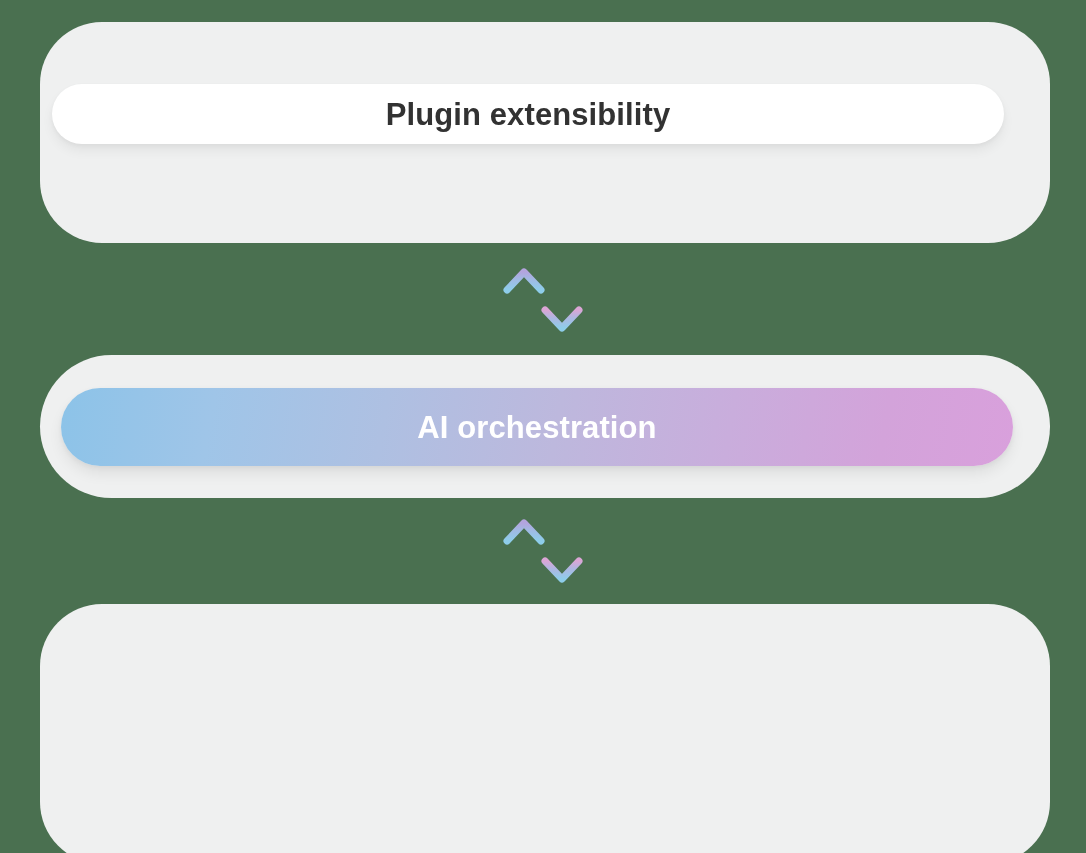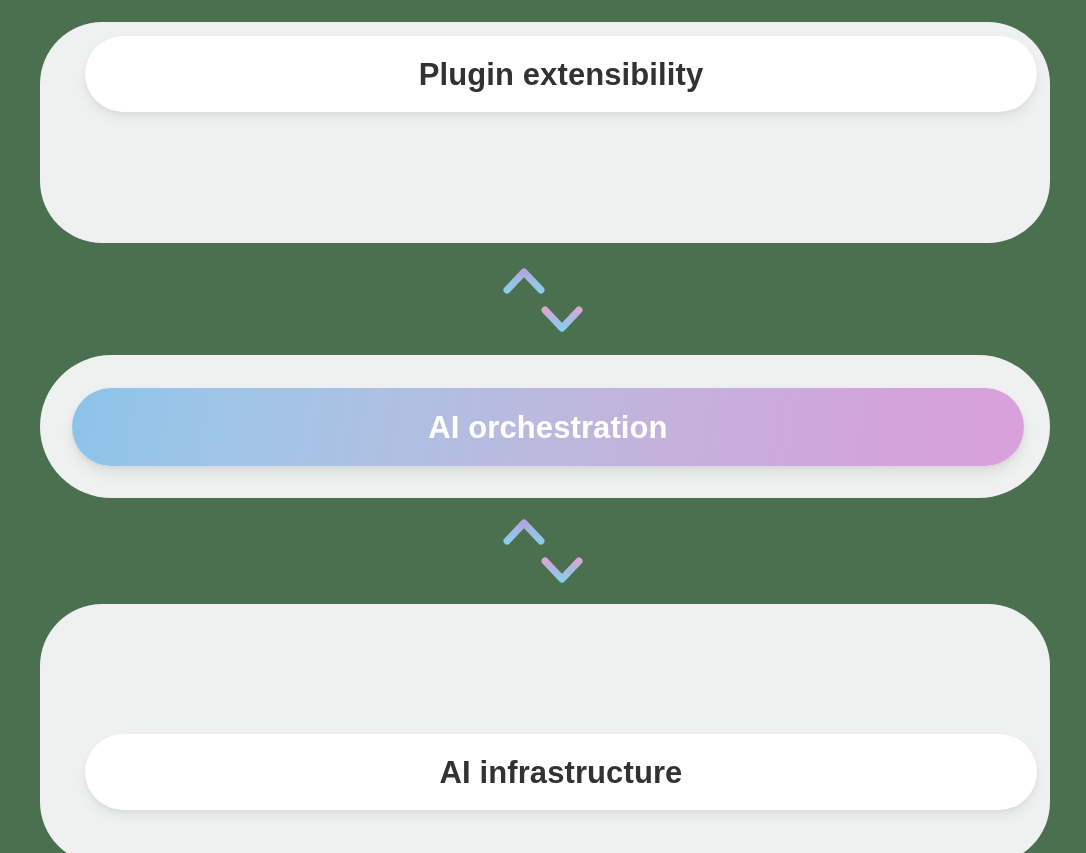--- a/index.html
+++ b/index.html
@@ -43,30 +43,31 @@
   }
   .group-panel.group-bottom {
     top: 604px;
     height: 260px;
     border-radius: 62px;
   }
 
   
   .pill {
     position: absolute;
-    left: 45px;
+    left: 12px;
     width: 952px;
-    height: 76px;
+    height: 60px;
     background: #ffffff;
     border-radius: 44px;
     display: flex;
     align-items: center;
     justify-content: center;
     box-shadow: 0 7px 12px rgba(0,0,0,0.055),
                 0 2px 4px rgba(0,0,0,0.04);
+    margin-top: 48px;
   }
   .pill-label {
     font-size: 31px;
     font-weight: bold;
     color: #323232;
     letter-spacing: 0.1px;
     line-height: 1;
     white-space: nowrap;
   }
 
@@ -74,21 +75,21 @@
   .pill-plugin   { top: 14px; }
   .pill-copilots { top: 108px; }
 
   
   .pill-foundation { top: 36px; }
   .pill-infra      { top: 130px; }
 
   
   .pill-gradient {
     position: absolute;
-    left: 32px;
+    left: 21px;
     top: 33px;
     width: 952px;
     height: 78px;
     border-radius: 40px;
     background: linear-gradient(100deg,
                 #8cc3e8 0%,
                 #9fc5e8 16%,
                 #aec0e2 34%,
                 #bdb8dd 52%,
                 #c9addc 70%,
@@ -189,19 +190,16 @@
           <path d="M62 4 L62 60"></path>
           <path d="M45 43 L62 61 L79 43"></path>
         </g>
       </svg>
     </span>
   </div>
 
   <div class="group-panel group-bottom">
 
 
-    <div class="pill pill-infra">
-      <span class="pill-label">AI infrastructure</span>
-    </div>
 
   </div>
 
 </div>
 
 </body></html>

